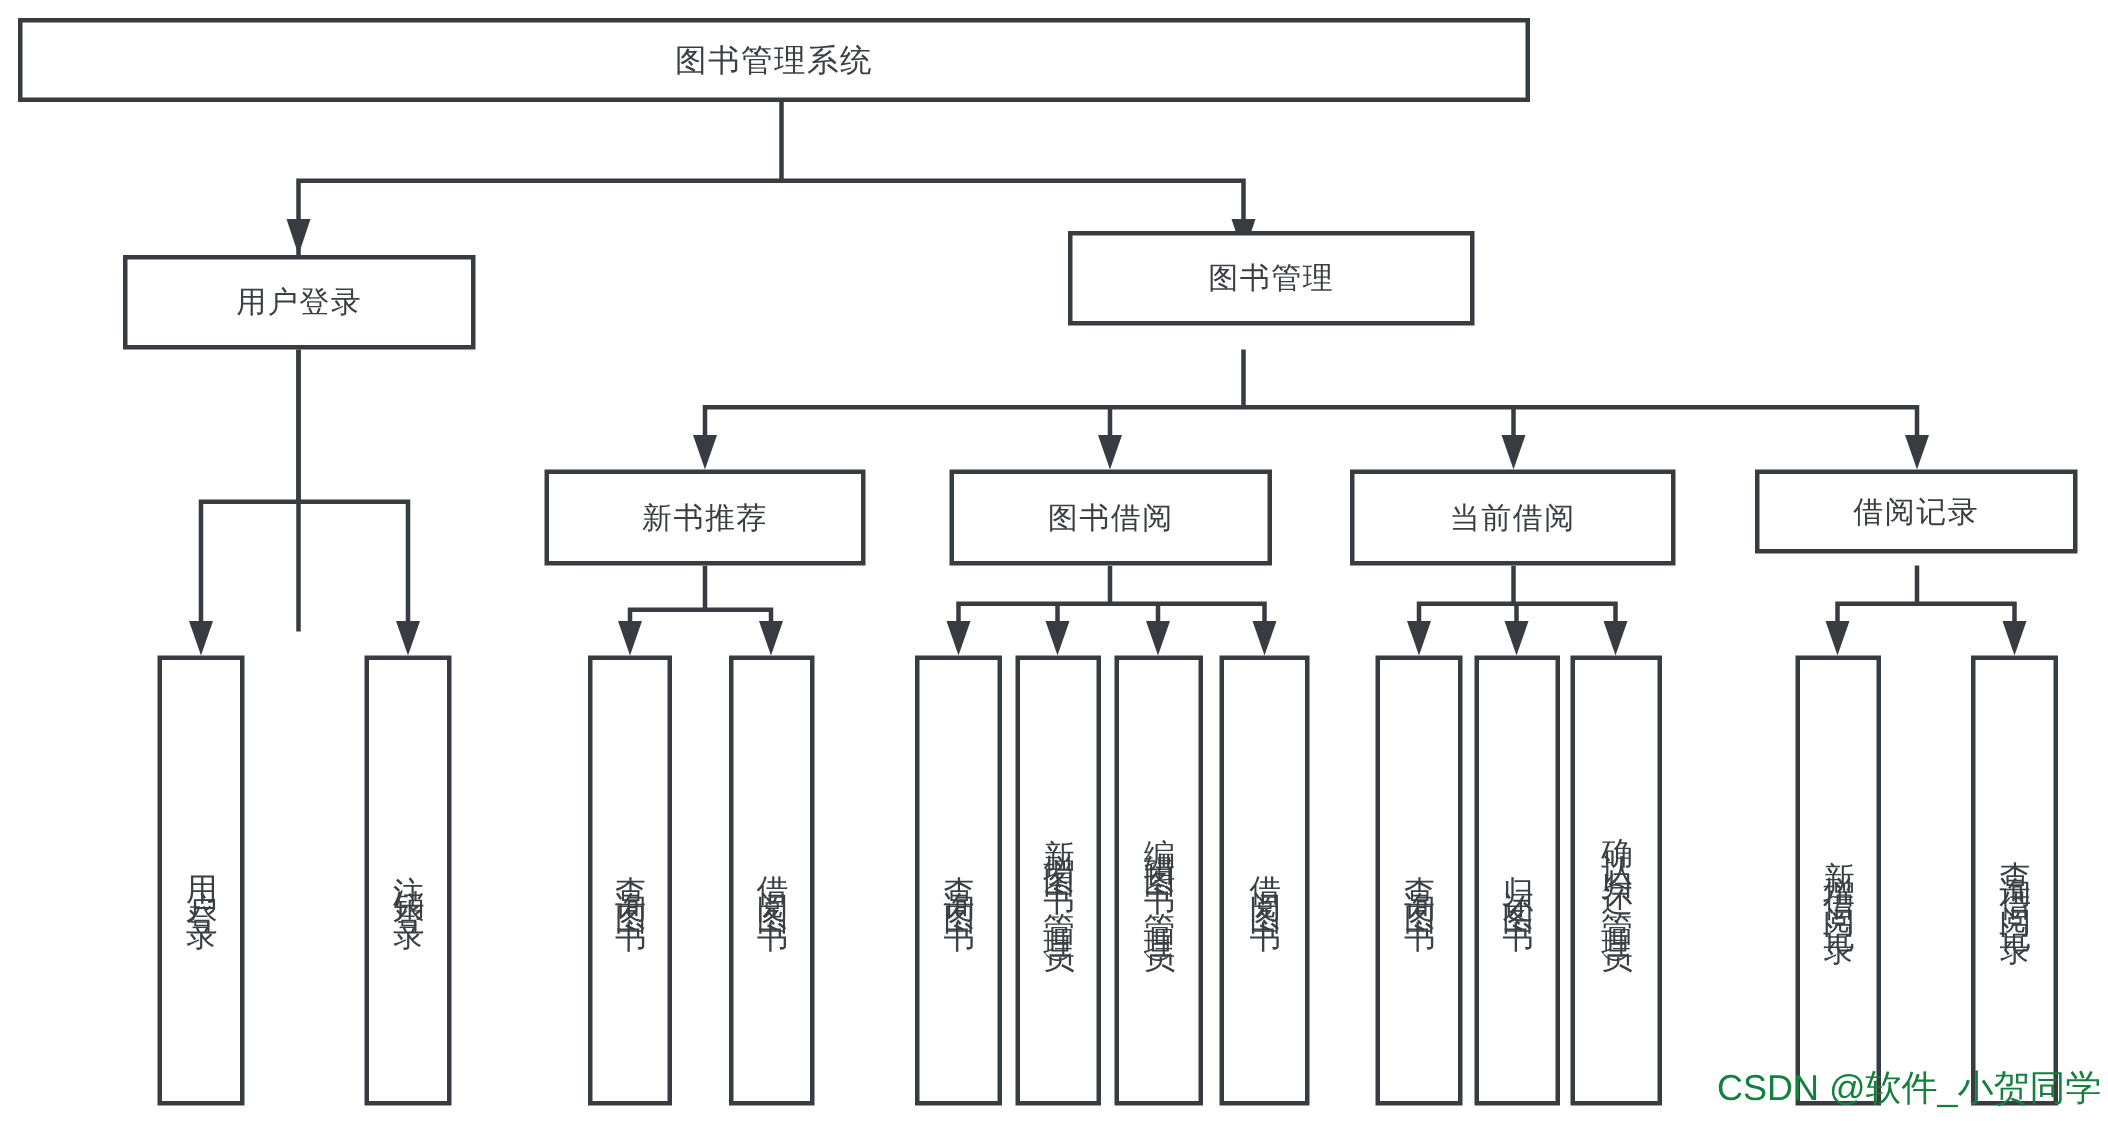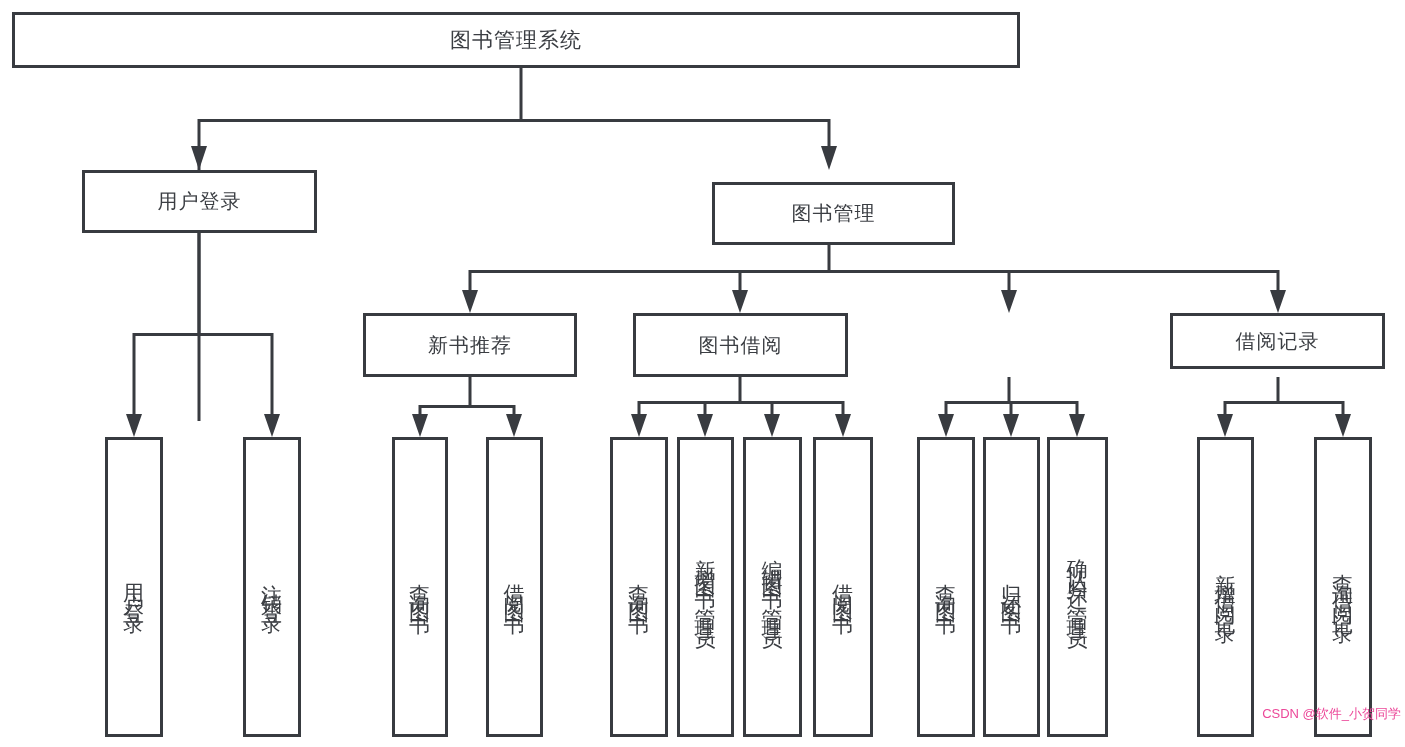--- a/index.html
+++ b/index.html
@@ -44,24 +44,24 @@
   .vbox span {
     writing-mode: vertical-rl;
     text-orientation: mixed;
     font-size: 21px;
     letter-spacing: 10px;
     line-height: 1;
   }
   .watermark {
     position: absolute;
     right: 4px;
-    bottom: 24px;
+    bottom: 6px;
     z-index: 3;
-    color: #ec4899;
-    font-size: 13px;
+    color: #15803d;
+    font-size: 24px;
     white-space: nowrap;
   }
 </style>
 </head>
 <body>
 
 <div class="stage">
 
   <svg class="connectors" width="1405" height="747" viewBox="0 0 1405 747">
     <g stroke="#383b40" stroke-width="3" fill="none">
@@ -110,29 +110,32 @@
     </g>
   </svg>
 
   <div class="box hbox root-box" style="left:12px;top:12px;width:1008px;height:56px">
     <span>图书管理系统</span>
   </div>
 
   <div class="box hbox" style="left:82px;top:170px;width:235px;height:63px">
     <span>用户登录</span>
   </div>
-  <div class="box hbox" style="left:712px;top:182px;width:243px;height:63px">
+  <div class="box hbox" style="left:712px;top:154px;width:271px;height:63px">
     <span>图书管理</span>
   </div>
 
   <div class="box hbox" style="left:633px;top:313px;width:215px;height:64px">
     <span>图书借阅</span>
   </div>
   <div class="box hbox" style="left:363px;top:313px;width:214px;height:64px">
     <span>新书推荐</span>
+  </div>
+  <div class="box hbox" style="left:900px;top:313px;width:217px;height:64px">
+    <span>当前借阅</span>
   </div>
   <div class="box hbox" style="left:1170px;top:313px;width:215px;height:56px">
     <span>借阅记录</span>
   </div>
 
   <div class="box vbox" style="left:105px;top:437px;width:58px;height:300px">
     <span>用户登录</span>
   </div>
   <div class="box vbox" style="left:243px;top:437px;width:58px;height:300px">
     <span>注销登录</span>

